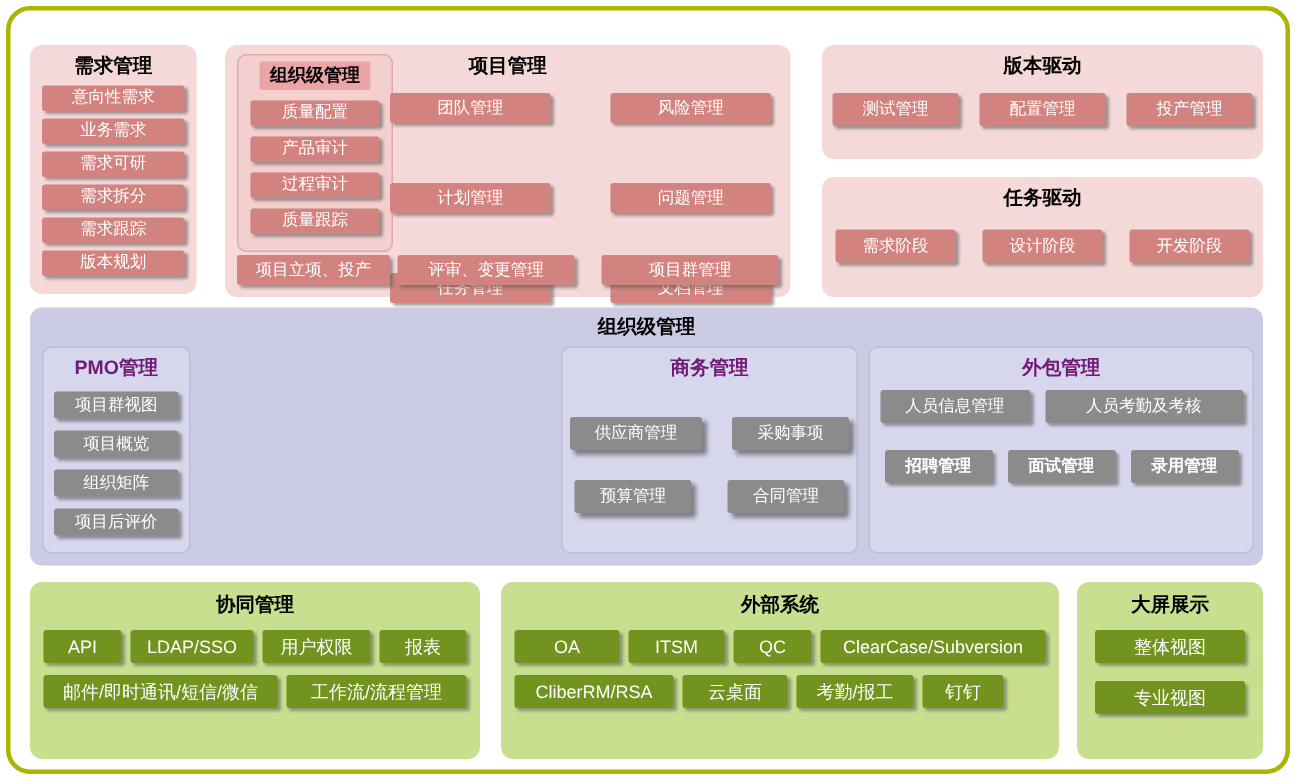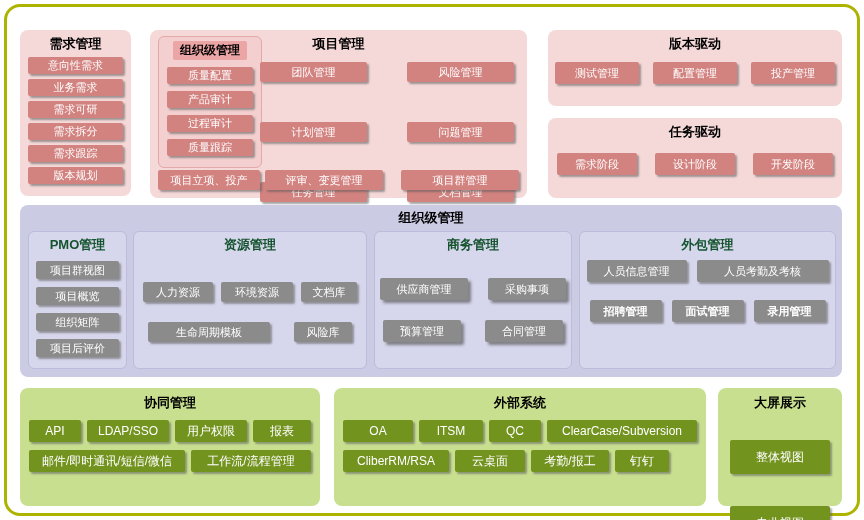--- a/index.html
+++ b/index.html
@@ -63,21 +63,21 @@
   .td .hrow { display:flex; justify-content:center; gap:18px; padding-top:12px; }
   .td .btn { width:80px; height:22px; }
 
   
   .org { left:20px; top:205px; width:822px; height:172px; }
   .org > .panel-title { padding-top:4px; }
   .subpanel {
     position:absolute; top:26px; height:138px;
     background:#D6D6EC; border:1px solid #BCBCDC; border-radius:6px; box-sizing:border-box;
   }
-  .sub-title { font-size:13px; font-weight:bold; color:#14532d; text-align:center; padding-top:4px; }
+  .sub-title { font-size:13px; font-weight:bold; color:#701a75; text-align:center; padding-top:4px; }
   .pmo { left:8px; width:99px; }
   .pmo .vstack { display:flex; flex-direction:column; gap:8px; padding:7px 7px 0; }
   .pmo .btn { height:18px; }
   .resource { left:113px; width:234px; }
   .resource .hrow1 { display:flex; justify-content:center; gap:8px;  margin-top:28px; }
   .resource .hrow2 { display:flex; justify-content:center; gap:24px; margin-top:20px; }
   .resource .btn { height:20px; }
   .business { left:354px; width:198px; }
   .business .hrow1 { display:flex; justify-content:center; gap:20px; margin-top:24px; }
   .business .hrow2 { display:flex; justify-content:center; gap:24px; margin-top:20px; }
@@ -92,21 +92,21 @@
   
   .collab { left:20px;  top:388px; width:300px; height:118px; }
   .ext    { left:334px; top:388px; width:372px; height:118px; }
   .disp   { left:718px; top:388px; width:124px; height:118px; }
   .green .panel-title { padding-top:6px; }
   .g-row { display:flex; gap:6px; padding:0 9px; margin-top:8px; }
   .g-row .btn { height:22px; }
   .gw52{width:52px}.gw54{width:54px}.gw64{width:64px}.gw70{width:70px}.gw78{width:78px}
   .gw82{width:82px}.gw106{width:106px}.gw120{width:120px}.gw150{width:150px}.gw156{width:156px}
   .disp .vstack { display:flex; flex-direction:column; gap:12px; padding:8px 12px 0; }
-  .disp .btn { height:34px;margin-top:20px; }
+  .disp .btn { height:22px; }
 </style>
 </head>
 <body>
 
 <div class="canvas">
   <div class="frame"></div>
 
   <div class="panel pink req">
     <div class="panel-title">需求管理</div>
     <div class="vstack">
@@ -170,32 +170,20 @@
     <div class="subpanel pmo">
       <div class="sub-title">PMO管理</div>
       <div class="vstack">
         <div class="btn gray-btn">项目群视图</div>
         <div class="btn gray-btn">项目概览</div>
         <div class="btn gray-btn">组织矩阵</div>
         <div class="btn gray-btn">项目后评价</div>
       </div>
     </div>
 
-    <div class="subpanel resource">
-      <div class="sub-title">资源管理</div>
-      <div class="hrow1">
-        <div class="btn gray-btn w70">人力资源</div>
-        <div class="btn gray-btn w72">环境资源</div>
-        <div class="btn gray-btn w56">文档库</div>
-      </div>
-      <div class="hrow2">
-        <div class="btn gray-btn w122">生命周期模板</div>
-        <div class="btn gray-btn w58">风险库</div>
-      </div>
-    </div>
 
     <div class="subpanel business">
       <div class="sub-title">商务管理</div>
       <div class="hrow1">
         <div class="btn gray-btn w88">供应商管理</div>
         <div class="btn gray-btn w78">采购事项</div>
       </div>
       <div class="hrow2">
         <div class="btn gray-btn w78">预算管理</div>
         <div class="btn gray-btn w78">合同管理</div>

